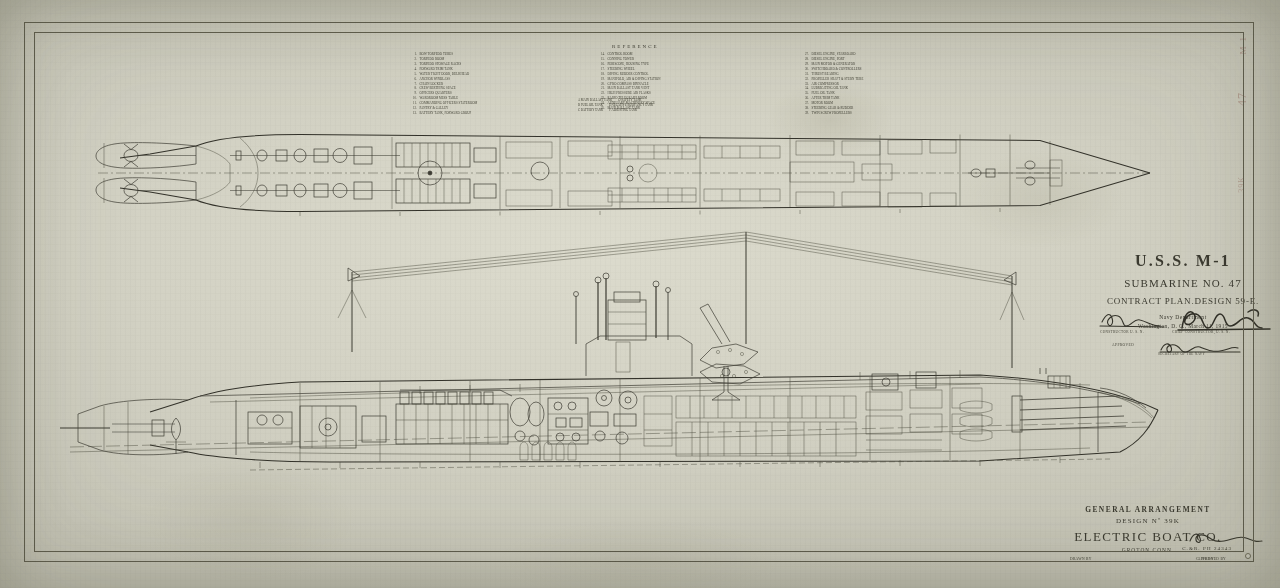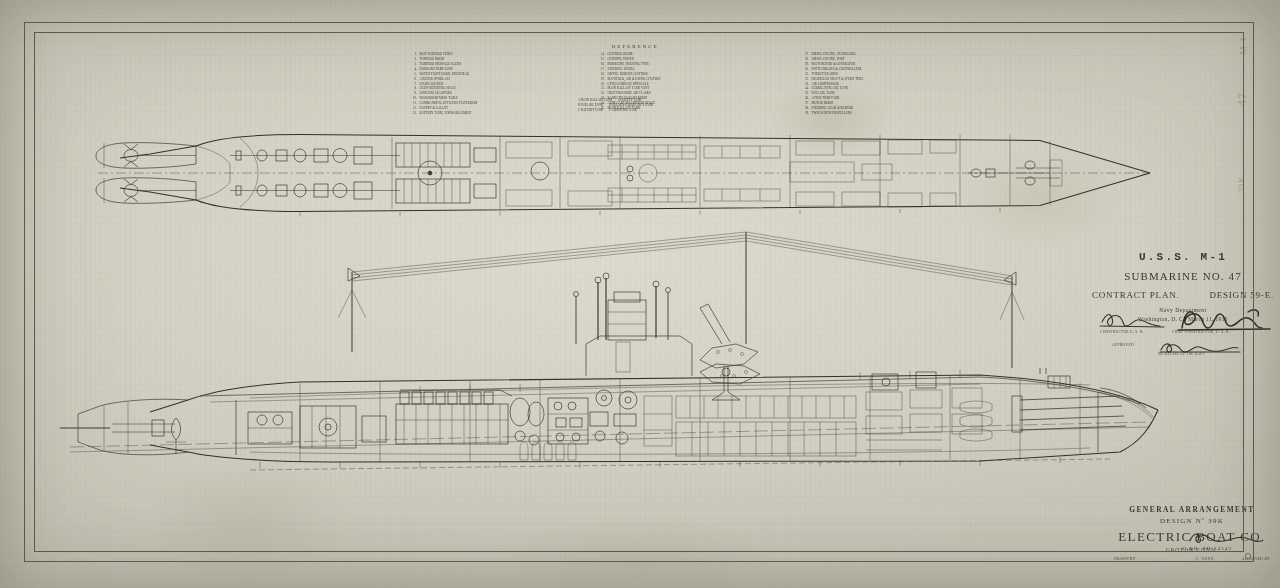--- a/index.html
+++ b/index.html
@@ -34,33 +34,33 @@
   .ink{position:absolute;}
   svg{display:block;overflow:visible;}
   .ln{fill:none;stroke:#3d3c33;stroke-width:.7;}
   .ln-t{fill:none;stroke:#4a493d;stroke-width:.45;}
   .ln-h{fill:none;stroke:#33322a;stroke-width:1.05;}
   .fl{fill:#3d3c33;}
 
   
   .tblock{position:absolute;color:#3b3a30;text-align:center;line-height:1.35;}
   #title-main{left:1088px;top:250px;width:190px;}
-  #title-main .l1{font-size:11px;letter-spacing:2.2px;font-weight:700;font-family:Liberation Mono, monospace;}
+  #title-main .l1{font-size:16px;letter-spacing:2.2px;font-weight:700;}
   #title-main .l2{font-size:11px;letter-spacing:1.1px;margin-top:4px;}
-  #title-main .l3row{display:flex;justify-content:space-between;font-size:9px;letter-spacing:.8px;margin-top:5px;padding:0 4px;}
+  #title-main .l3row{display:flex;justify-content:center;font-size:9px;letter-spacing:.8px;margin-top:5px;padding:0 4px;}
   #title-main .l4{font-size:5.6px;letter-spacing:.5px;margin-top:6px;}
   #title-main .l5{font-size:5.4px;letter-spacing:.4px;margin-top:2px;}
 
   #sig-row{position:absolute;left:1098px;top:306px;width:178px;height:30px;}
   #sig-cap-l{position:absolute;left:1100px;top:330px;font-size:3.5px;color:#46453a;letter-spacing:.3px;}
   #sig-cap-r{position:absolute;left:1172px;top:330px;font-size:3.5px;color:#46453a;letter-spacing:.3px;}
   #sig-appr-lbl{position:absolute;left:1112px;top:343px;font-size:3.6px;color:#46453a;letter-spacing:.4px;}
   #sig-appr-cap{position:absolute;left:1158px;top:352px;font-size:3.3px;color:#46453a;letter-spacing:.3px;}
 
-  #title-bottom{left:1104px;top:505px;width:176px;}
+  #title-bottom{left:1060px;top:505px;width:176px;}
   #title-bottom .b1{font-size:7.4px;letter-spacing:1.5px;font-weight:700;}
   #title-bottom .b2{font-size:7px;letter-spacing:1.2px;margin-top:2px;}
   #title-bottom .b3{font-size:13px;letter-spacing:1.4px;font-weight:400;margin-top:2px;}
   #title-bottom .b4{font-size:5.4px;letter-spacing:1px;margin-top:1px;}
   #title-bottom .brow{display:flex;justify-content:space-between;font-size:3.6px;letter-spacing:.3px;margin-top:3px;padding:0 10px;}
   #dwg-no{position:absolute;right:48px;top:546px;font-size:5px;letter-spacing:1.1px;color:#3b3a30;}
   #dwg-no2{position:absolute;right:66px;top:556px;font-size:4.4px;letter-spacing:.9px;color:#46453a;}
 
   
   #legend-title{position:absolute;left:612px;top:44px;font-size:5px;letter-spacing:2px;color:#3b3a30;}

